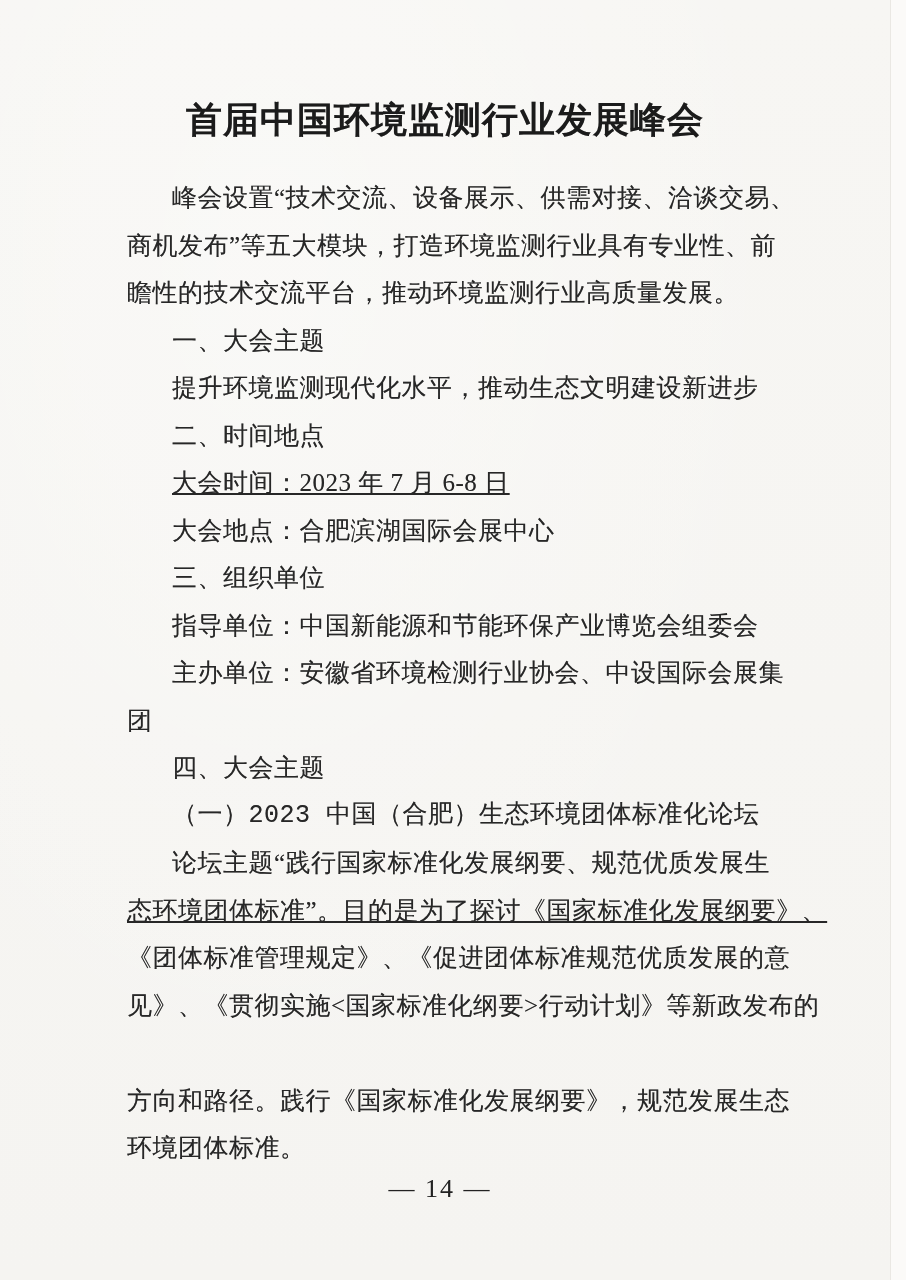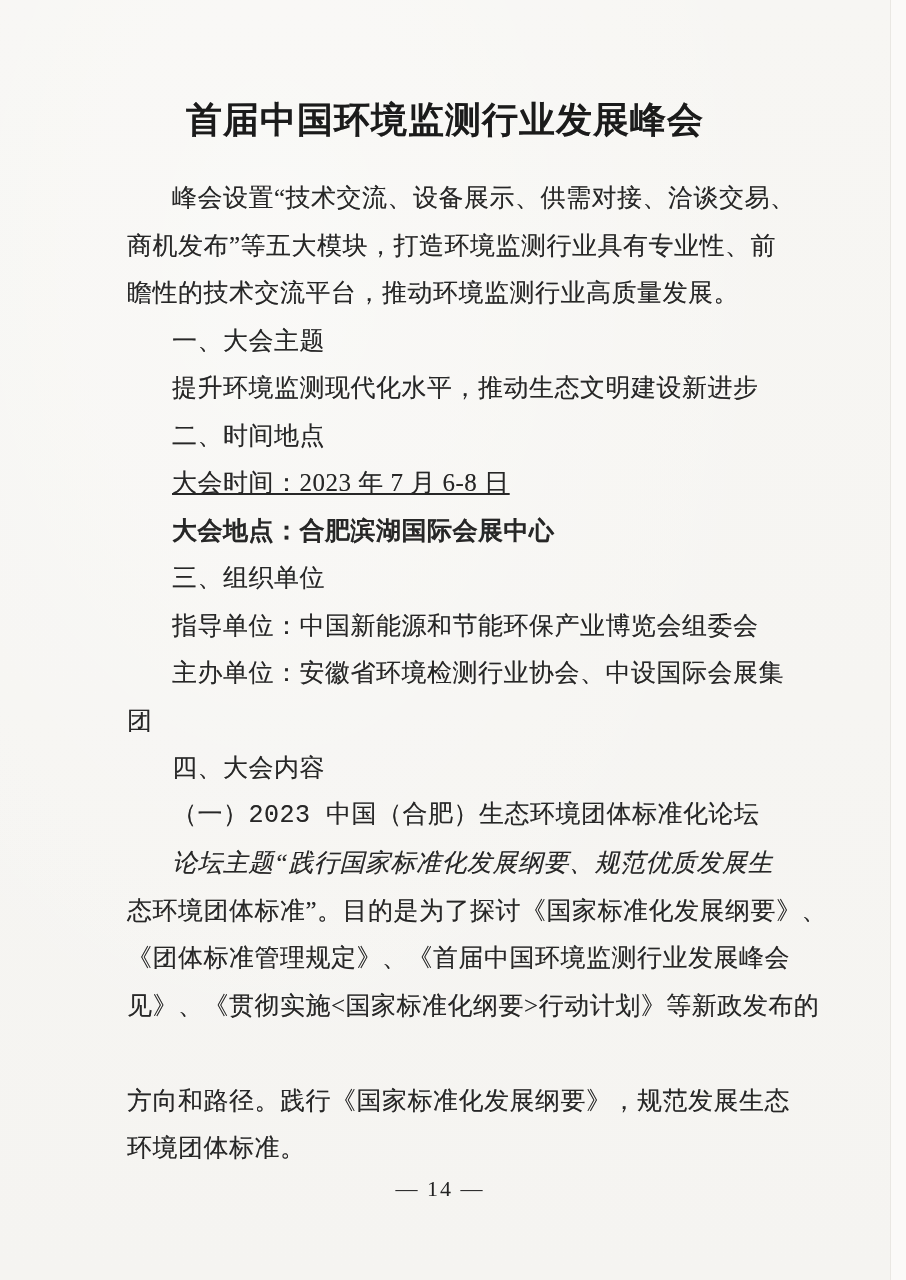--- a/index.html
+++ b/index.html
@@ -67,21 +67,21 @@
     padding-left: 45px;
   }
   .page-number {
     position: absolute;
     top: 1172px;
     left: 127px;
     width: 626px;
     height: 34px;
     line-height: 34px;
     text-align: center;
-    font-size: 22px;
+    font-size: 26px;
     letter-spacing: 2px;
     color: #222;
     white-space: nowrap;
   }
 </style>
 </head>
 <body>
 
 <div class="page">
 
@@ -89,30 +89,30 @@
 
   <div class="body-lines">
 
   <div class="text-line indent" style="top: 158px;">峰会设置“技术交流、设备展示、供需对接、洽谈交易、</div>
       <div class="text-line" style="top: 206px;">商机发布”等五大模块，打造环境监测行业具有专业性、前</div>
       <div class="text-line" style="top: 253px;">瞻性的技术交流平台，推动环境监测行业高质量发展。</div>
       <div class="text-line indent" style="top: 348px;">提升环境监测现代化水平，推动生态文明建设新进步</div>
       <div class="text-line indent" style="top: 301px;">一、大会主题</div>
       <div class="text-line indent" style="top: 396px;">二、时间地点</div>
       <div class="text-line indent" style="top: 443px; text-decoration: underline;">大会时间：2023 年 7 月 6-8 日</div>
-      <div class="text-line indent" style="top: 491px; font-weight: bold;">大会地点：合肥滨湖国际会展中心</div>
+      <div class="text-line indent" style="top: 491px;">大会地点：合肥滨湖国际会展中心</div>
       <div class="text-line indent" style="top: 538px;">三、组织单位</div>
       <div class="text-line indent" style="top: 586px;">指导单位：中国新能源和节能环保产业博览会组委会</div>
       <div class="text-line indent" style="top: 633px;">主办单位：安徽省环境检测行业协会、中设国际会展集</div>
       <div class="text-line" style="top: 681px;">团</div>
-      <div class="text-line indent" style="top: 728px;">四、大会内容</div>
+      <div class="text-line indent" style="top: 728px;">四、大会主题</div>
       <div class="text-line indent" style="top: 776px; font-family: Liberation Mono, monospace;">（一）2023 中国（合肥）生态环境团体标准化论坛</div>
-      <div class="text-line indent" style="top: 823px; font-style: italic;">论坛主题“践行国家标准化发展纲要、规范优质发展生</div>
-      <div class="text-line" style="top: 871px;">态环境团体标准”。目的是为了探讨《国家标准化发展纲要》、</div>
-      <div class="text-line" style="top: 918px;">《团体标准管理规定》、《首届中国环境监测行业发展峰会</div>
+      <div class="text-line indent" style="top: 823px;">论坛主题“践行国家标准化发展纲要、规范优质发展生</div>
+      <div class="text-line" style="top: 871px; text-decoration: underline;">态环境团体标准”。目的是为了探讨《国家标准化发展纲要》、</div>
+      <div class="text-line" style="top: 918px;">《团体标准管理规定》、《促进团体标准规范优质发展的意</div>
       <div class="text-line" style="top: 966px;">见》、《贯彻实施&lt;国家标准化纲要&gt;行动计划》等新政发布的</div>
       <div class="text-line" style="top: 1061px;">方向和路径。践行《国家标准化发展纲要》，规范发展生态</div>
       <div class="text-line" style="top: 1108px;">环境团体标准。</div>
     </div>
 
   <div class="page-number">— 14 —</div>
 
   <div class="scan-strip"></div>
 
 </div>

